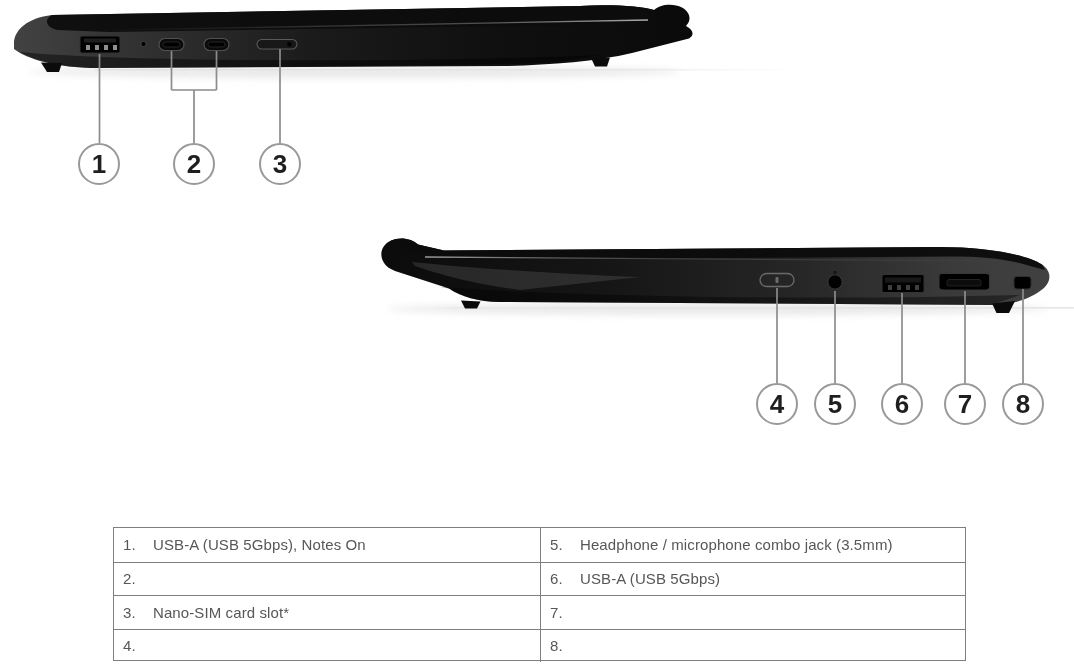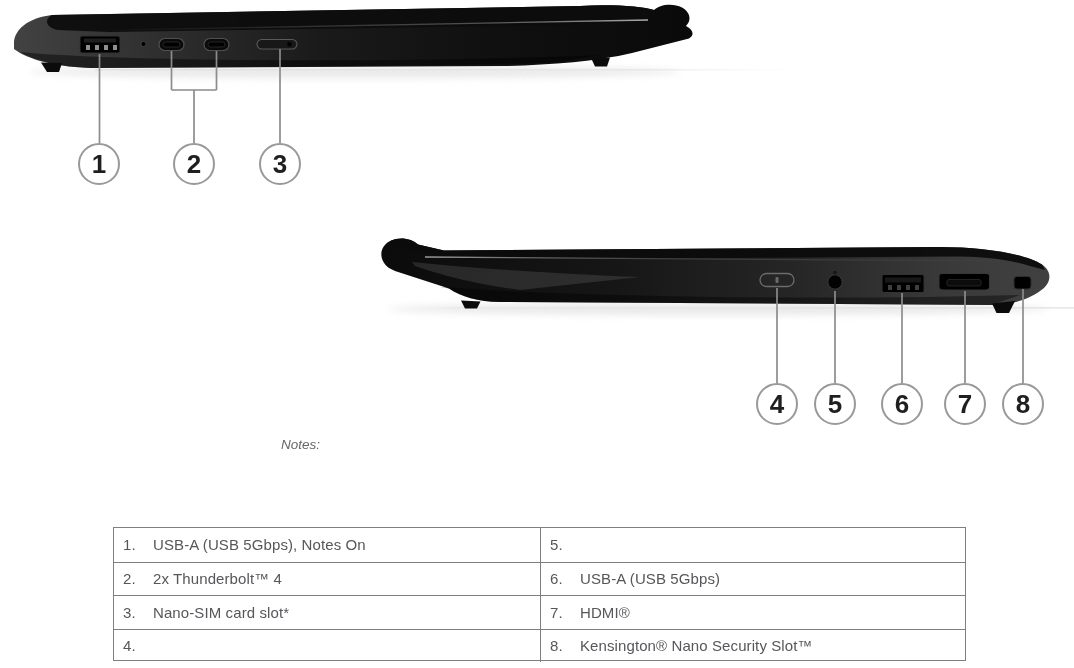--- a/index.html
+++ b/index.html
@@ -186,49 +186,46 @@
   <div class="callout" style="left:78px;top:143px">1</div>
   <div class="callout" style="left:173px;top:143px">2</div>
   <div class="callout" style="left:259px;top:143px">3</div>
   <div class="callout" style="left:756px;top:383px">4</div>
   <div class="callout" style="left:814px;top:383px">5</div>
   <div class="callout" style="left:881px;top:383px">6</div>
   <div class="callout" style="left:944px;top:383px">7</div>
   <div class="callout" style="left:1002px;top:383px">8</div>
 
   <div class="notes">
-    <div>Notes:</div>
   </div>
 
   <div class="legend">
     <div class="cell">
       <span class="num">1.</span>
       <span class="label">USB-A (USB 5Gbps), Notes On</span>
     </div>
     <div class="cell">
       <span class="num">5.</span>
+      <span class="label">Headphone / microphone combo jack (3.5mm)</span>
     </div>
     <div class="cell">
       <span class="num">2.</span>
-      <span class="label">2x Thunderbolt™ 4</span>
     </div>
     <div class="cell">
       <span class="num">6.</span>
       <span class="label">USB-A (USB 5Gbps)</span>
     </div>
     <div class="cell">
       <span class="num">3.</span>
       <span class="label">Nano-SIM card slot*</span>
     </div>
     <div class="cell">
       <span class="num">7.</span>
-      <span class="label">HDMI®</span>
     </div>
     <div class="cell">
       <span class="num">4.</span>
     </div>
     <div class="cell">
       <span class="num">8.</span>
-      <span class="label">Kensington® Nano Security Slot™</span>
     </div>
   </div>
 
 </div>
 
 </body></html>

